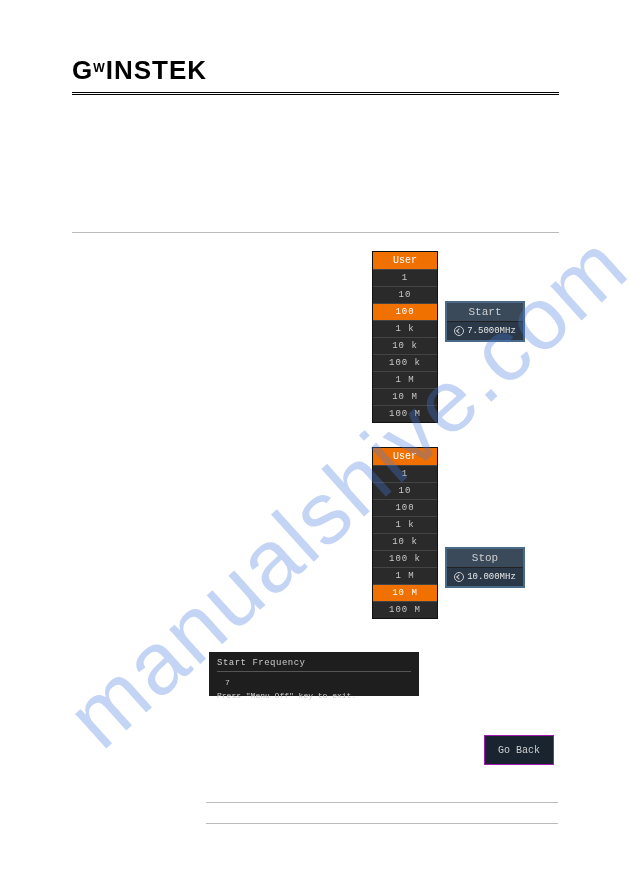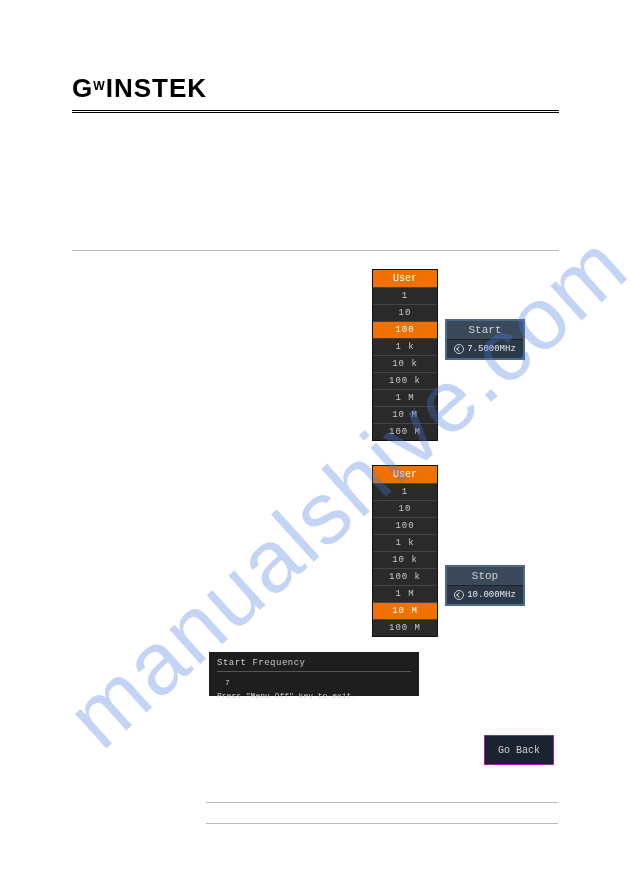--- a/index.html
+++ b/index.html
@@ -1,18 +1,18 @@
 <!DOCTYPE html>
 <html><head>
 <meta charset="utf-8">
 <style>
 * { margin: 0; padding: 0; box-sizing: border-box; }
 body { width: 631px; height: 893px; background: #fff; font-family: Arial, sans-serif; position: relative; overflow: hidden; }
 
-.page { padding: 73px 72px 0 72px; position: relative; }
+.page { padding: 55px 72px 0 72px; position: relative; }
 
 .logo { font-family: Arial, sans-serif; font-weight: 900; font-size: 26px; letter-spacing: 1px; color: #000; margin-bottom: 6px; }
 
 .hr-double { border-top: 3px double #000; height: 4px; margin-bottom: 10px; }
 
 .content-gap { height: 120px; }
 .thin-hr { border-top: 1px solid #bbb; margin: 6px 0; }
 
 .menu-area { position: relative; height: 430px; }
 

